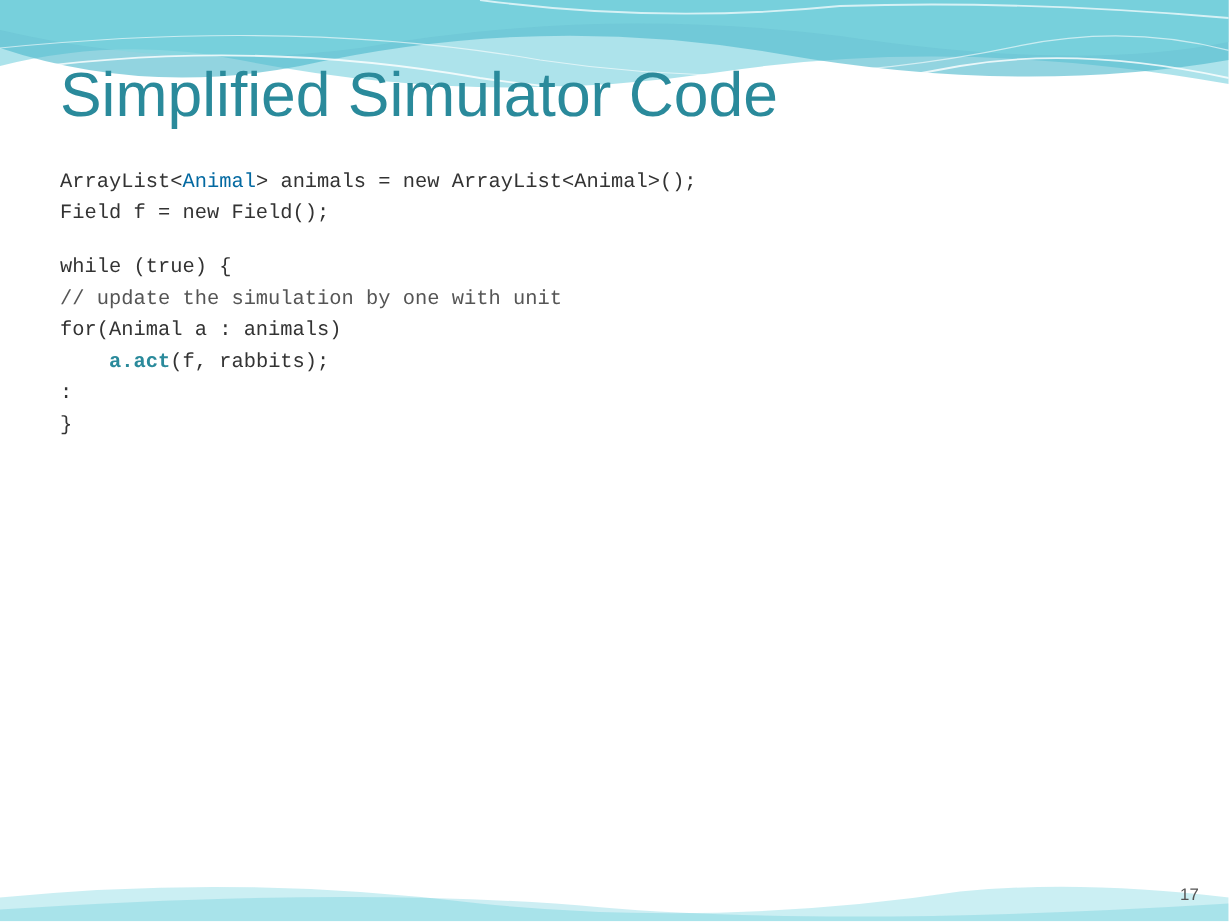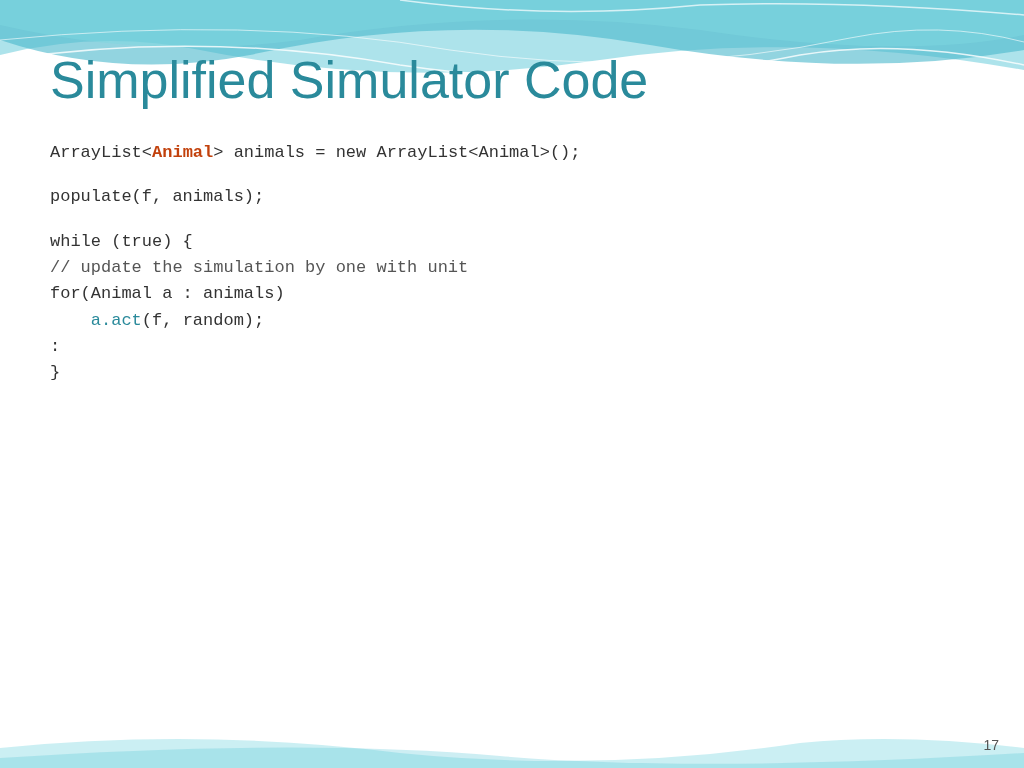--- a/index.html
+++ b/index.html
@@ -61,26 +61,26 @@
     }
 
     .code-block {
       font-family: 'Courier New', Courier, monospace;
       font-size: 17px;
       color: #333333;
       line-height: 1.55;
     }
 
     .code-block .bold {
-      font-weight: bold;
-      color: #c2410c;
+      font-weight: normal;
+      color: #0369a1;
     }
 
     .code-block .teal-bold {
-      font-weight: normal;
+      font-weight: bold;
       color: #2a8a9b;
     }
 
     .code-block .comment {
       color: #555555;
       font-style: normal;
     }
 
     .code-section {
       margin-bottom: 18px;
@@ -120,32 +120,32 @@
   <div class="content">
 
     <h1 class="slide-title">Simplified Simulator Code</h1>
 
     <div class="code-block">
 
       <div class="code-section">
         <div>
           <span>ArrayList&lt;</span><span class="bold">Animal</span><span>&gt; animals = new ArrayList&lt;Animal&gt;();</span>
         </div>
+        <div>Field f = new Field();</div>
       </div>
 
       <div class="code-section">
-        <div>populate(f, animals);</div>
       </div>
 
       <div class="code-section">
         <div>while (true) {</div>
         <div class="comment">  // update the simulation by one with unit</div>
         <div>  for(Animal a :  animals)</div>
         <div>
-          <span>&nbsp;&nbsp;&nbsp;&nbsp;</span><span class="teal-bold">a.act</span><span>(f, random);</span>
+          <span>&nbsp;&nbsp;&nbsp;&nbsp;</span><span class="teal-bold">a.act</span><span>(f, rabbits);</span>
         </div>
         <div>        :</div>
         <div>}</div>
       </div>
 
     </div>
   </div>
 
   <div class="page-number">17</div>
 

